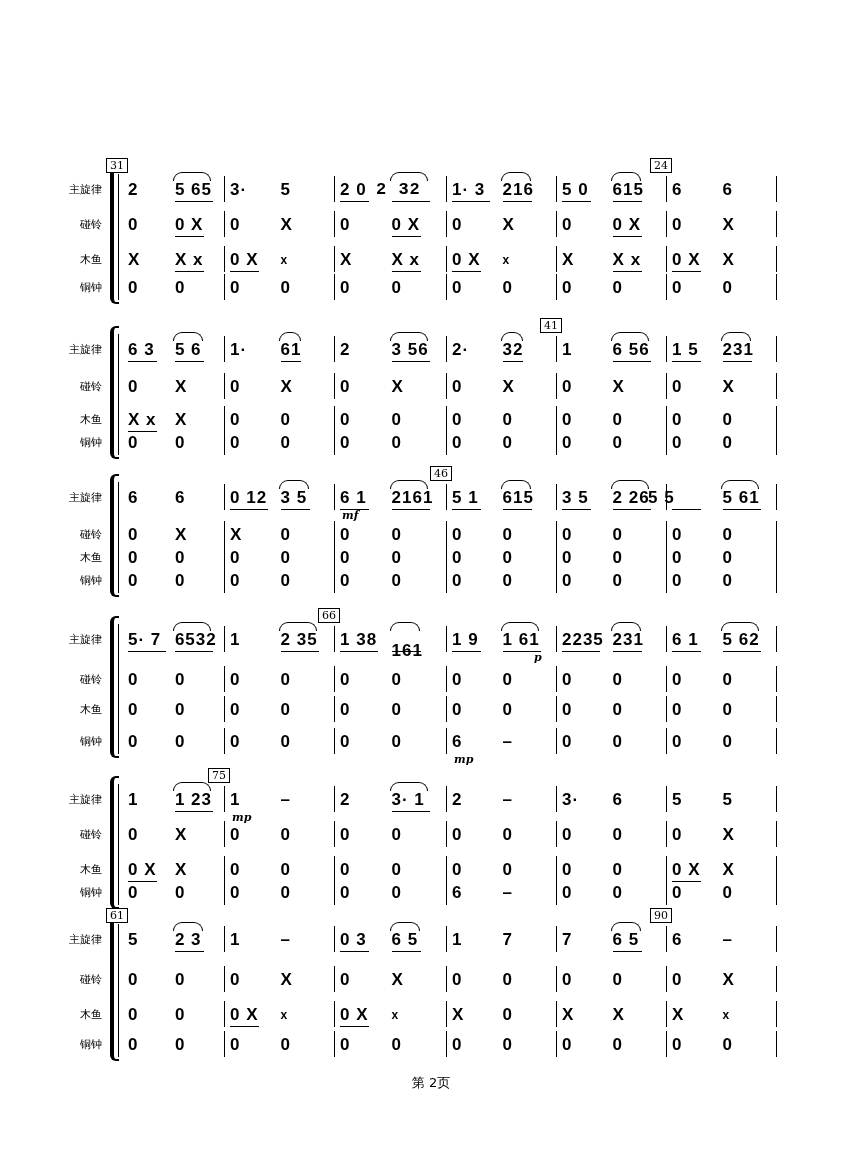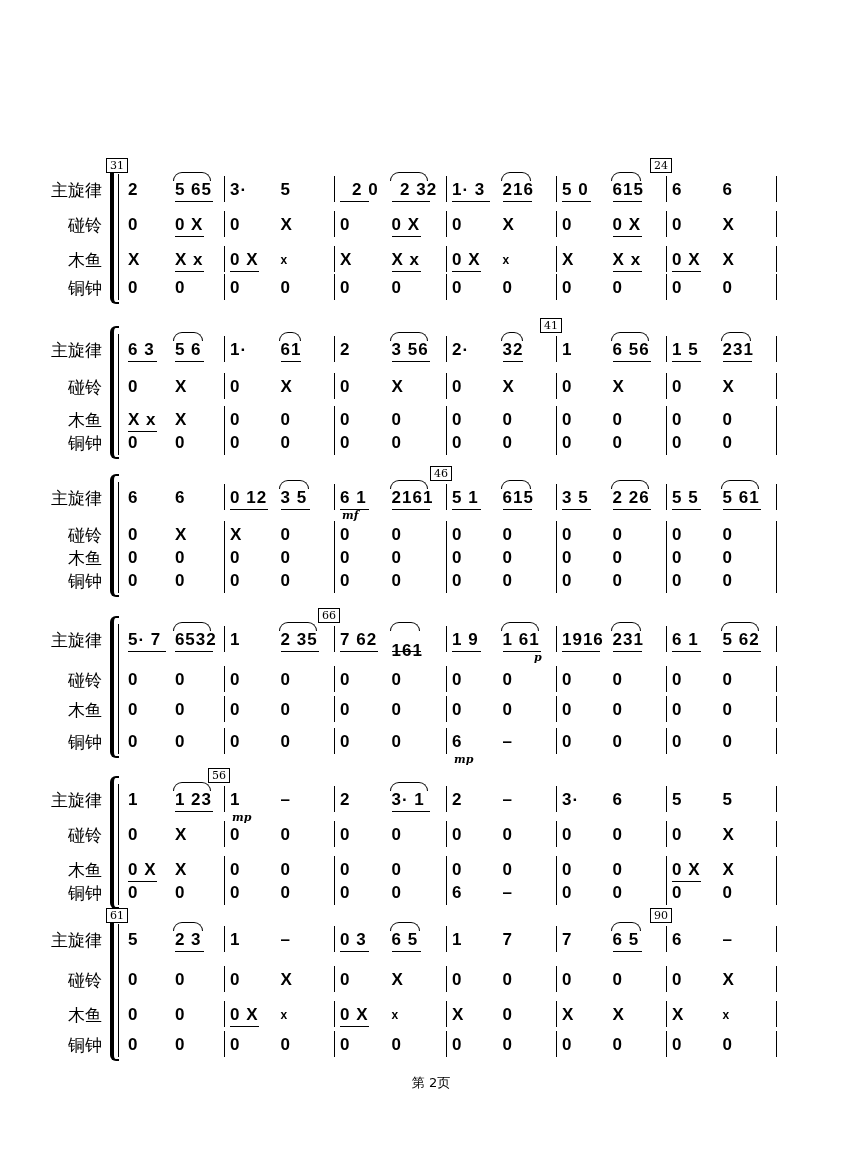--- a/index.html
+++ b/index.html
@@ -1,19 +1,19 @@
 <!DOCTYPE html>
 <html><head>
 <meta charset="utf-8">
 <style>
   html, body { margin:0; padding:0; background:#ffffff; }
   body { width:862px; height:1156px; position:relative; overflow:hidden;
          font-family:"Liberation Sans", "DejaVu Sans", sans-serif; color:#000; }
   .system { position:absolute; left:0; width:862px; }
-  .label { position:absolute; right:760px; font-size:17px; white-space:nowrap;
+  .label { position:absolute; right:760px; font-size:11px; white-space:nowrap;
            font-family:"DejaVu Sans", sans-serif; line-height:16px; }
   .brace { position:absolute; left:110px; width:5px; border-left:4px solid #000;
            border-top:2px solid #000; border-bottom:2px solid #000;
            border-radius:6px 0 0 6px; }
   .brace-thin { position:absolute; left:118px; width:0; border-left:1px solid #000; }
   .barline { position:absolute; width:0; border-left:1.5px solid #000; }
   .note { position:absolute; font-size:17px; font-weight:bold; line-height:20px;
           white-space:pre; letter-spacing:1px; }
   .note.small { font-size:12px; }
   .ul1 { position:absolute; height:0; border-top:1.5px solid #000; }
@@ -74,23 +74,23 @@
       <div class="note" style="left: 174.92px; top: 98px;">0</div>
       <div class="note" style="left: 230px; top: 0px;">3·</div>
       <div class="note" style="left: 280.6px; top: 0px;">5</div>
       <div class="note" style="left: 230px; top: 35px;">0</div>
       <div class="note" style="left: 280.6px; top: 35px;">X</div>
       <div class="note" style="left: 230px; top: 70px;">0 X</div>
       <div class="ul1" style="left: 230px; top: 91px; width: 29px;"></div>
       <div class="note small" style="left: 280.6px; top: 70px;">x</div>
       <div class="note" style="left: 230px; top: 98px;">0</div>
       <div class="note" style="left: 280.6px; top: 98px;">0</div>
-      <div class="note" style="left: 352px; top: 0px;">2 0</div>
+      <div class="note" style="left: 340px; top: 0px;">2 0</div>
       <div class="ul1" style="left: 340px; top: 21px; width: 29px;"></div>
-      <div class="note" style="left: 400px; top: 0px;">2 32</div>
+      <div class="note" style="left: 376px; top: 0px; font-family: Liberation Mono, monospace;">2 32</div>
       <div class="ul1" style="left: 391.52px; top: 21px; width: 38px;"></div>
       <div class="note" style="left: 340px; top: 35px;">0</div>
       <div class="note" style="left: 391.52px; top: 35px;">0 X</div>
       <div class="ul1" style="left: 391.52px; top: 56px; width: 29px;"></div>
       <div class="note" style="left: 340px; top: 70px;">X</div>
       <div class="note" style="left: 391.52px; top: 70px;">X x</div>
       <div class="ul1" style="left: 391.52px; top: 91px; width: 29px;"></div>
       <div class="note" style="left: 340px; top: 98px;">0</div>
       <div class="note" style="left: 391.52px; top: 98px;">0</div>
       <div class="note" style="left: 452px; top: 0px;">1· 3</div>
@@ -300,21 +300,21 @@
       <div class="note" style="left: 562px; top: 0px;">3 5</div>
       <div class="ul1" style="left: 562px; top: 21px; width: 29px;"></div>
       <div class="note" style="left: 612.6px; top: 0px;">2 26</div>
       <div class="ul1" style="left: 612.6px; top: 21px; width: 38px;"></div>
       <div class="note" style="left: 562px; top: 37px;">0</div>
       <div class="note" style="left: 612.6px; top: 37px;">0</div>
       <div class="note" style="left: 562px; top: 60px;">0</div>
       <div class="note" style="left: 612.6px; top: 60px;">0</div>
       <div class="note" style="left: 562px; top: 83px;">0</div>
       <div class="note" style="left: 612.6px; top: 83px;">0</div>
-      <div class="note" style="left: 672px; top: 0px;">5 5</div>
+      <div class="note" style="left: 648px; top: 0px;">5 5</div>
       <div class="ul1" style="left: 672px; top: 21px; width: 29px;"></div>
       <div class="note" style="left: 722.6px; top: 0px;">5 61</div>
       <div class="ul1" style="left: 722.6px; top: 21px; width: 38px;"></div>
       <div class="note" style="left: 672px; top: 37px;">0</div>
       <div class="note" style="left: 722.6px; top: 37px;">0</div>
       <div class="note" style="left: 672px; top: 60px;">0</div>
       <div class="note" style="left: 722.6px; top: 60px;">0</div>
       <div class="note" style="left: 672px; top: 83px;">0</div>
       <div class="note" style="left: 722.6px; top: 83px;">0</div>
       <div class="rehearsal" style="left: 430px; top: -22px;">46</div>
@@ -368,41 +368,41 @@
       <div class="note" style="left: 174.92px; top: 102px;">0</div>
       <div class="note" style="left: 230px; top: 0px;">1</div>
       <div class="note" style="left: 280.6px; top: 0px;">2 35</div>
       <div class="ul1" style="left: 280.6px; top: 21px; width: 38px;"></div>
       <div class="note" style="left: 230px; top: 40px;">0</div>
       <div class="note" style="left: 280.6px; top: 40px;">0</div>
       <div class="note" style="left: 230px; top: 70px;">0</div>
       <div class="note" style="left: 280.6px; top: 70px;">0</div>
       <div class="note" style="left: 230px; top: 102px;">0</div>
       <div class="note" style="left: 280.6px; top: 102px;">0</div>
-      <div class="note" style="left: 340px; top: 0px;">7 62</div>
+      <div class="note" style="left: 340px; top: 0px;">1 38</div>
       <div class="ul1" style="left: 340px; top: 21px; width: 38px;"></div>
       <div class="note" style="left: 391.52px; top: 11px;">161</div>
       <div class="ul1" style="left: 391.52px; top: 21px; width: 29px;"></div>
       <div class="note" style="left: 340px; top: 40px;">0</div>
       <div class="note" style="left: 391.52px; top: 40px;">0</div>
       <div class="note" style="left: 340px; top: 70px;">0</div>
       <div class="note" style="left: 391.52px; top: 70px;">0</div>
       <div class="note" style="left: 340px; top: 102px;">0</div>
       <div class="note" style="left: 391.52px; top: 102px;">0</div>
       <div class="note" style="left: 452px; top: 0px;">1 9</div>
       <div class="ul1" style="left: 452px; top: 21px; width: 29px;"></div>
       <div class="note" style="left: 502.6px; top: 0px;">1 61</div>
       <div class="ul1" style="left: 502.6px; top: 21px; width: 38px;"></div>
       <div class="note" style="left: 452px; top: 40px;">0</div>
       <div class="note" style="left: 502.6px; top: 40px;">0</div>
       <div class="note" style="left: 452px; top: 70px;">0</div>
       <div class="note" style="left: 502.6px; top: 70px;">0</div>
       <div class="note" style="left: 452px; top: 102px;">6</div>
       <div class="note" style="left: 502.6px; top: 102px;">–</div>
-      <div class="note" style="left: 562px; top: 0px;">1916</div>
+      <div class="note" style="left: 562px; top: 0px;">2235</div>
       <div class="ul1" style="left: 562px; top: 21px; width: 38px;"></div>
       <div class="note" style="left: 612.6px; top: 0px;">231</div>
       <div class="ul1" style="left: 612.6px; top: 21px; width: 29px;"></div>
       <div class="note" style="left: 562px; top: 40px;">0</div>
       <div class="note" style="left: 612.6px; top: 40px;">0</div>
       <div class="note" style="left: 562px; top: 70px;">0</div>
       <div class="note" style="left: 612.6px; top: 70px;">0</div>
       <div class="note" style="left: 562px; top: 102px;">0</div>
       <div class="note" style="left: 612.6px; top: 102px;">0</div>
       <div class="note" style="left: 672px; top: 0px;">6 1</div>
@@ -501,21 +501,21 @@
       <div class="note" style="left: 612.6px; top: 93px;">0</div>
       <div class="note" style="left: 672px; top: 0px;">5</div>
       <div class="note" style="left: 722.6px; top: 0px;">5</div>
       <div class="note" style="left: 672px; top: 35px;">0</div>
       <div class="note" style="left: 722.6px; top: 35px;">X</div>
       <div class="note" style="left: 672px; top: 70px;">0 X</div>
       <div class="ul1" style="left: 672px; top: 91px; width: 29px;"></div>
       <div class="note" style="left: 722.6px; top: 70px;">X</div>
       <div class="note" style="left: 672px; top: 93px;">0</div>
       <div class="note" style="left: 722.6px; top: 93px;">0</div>
-      <div class="rehearsal" style="left: 208px; top: -22px;">56</div>
+      <div class="rehearsal" style="left: 208px; top: -22px;">75</div>
       <div class="dyn" style="left: 232px; top: 21px;">mp</div>
       <div class="slur" style="left: 172.92px; top: -8px; width: 36px;"></div>
       <div class="slur" style="left: 389.52px; top: -8px; width: 36px;"></div>
     </div>
     <div class="system" style="top: 930px;">
       <div class="brace" style="top: -14px; height: 141px;"></div>
       <div class="label" style="top: 2px;">主旋律</div>
       <div class="label" style="top: 42px;">碰铃</div>
       <div class="label" style="top: 77px;">木鱼</div>
       <div class="label" style="top: 107px;">铜钟</div>

